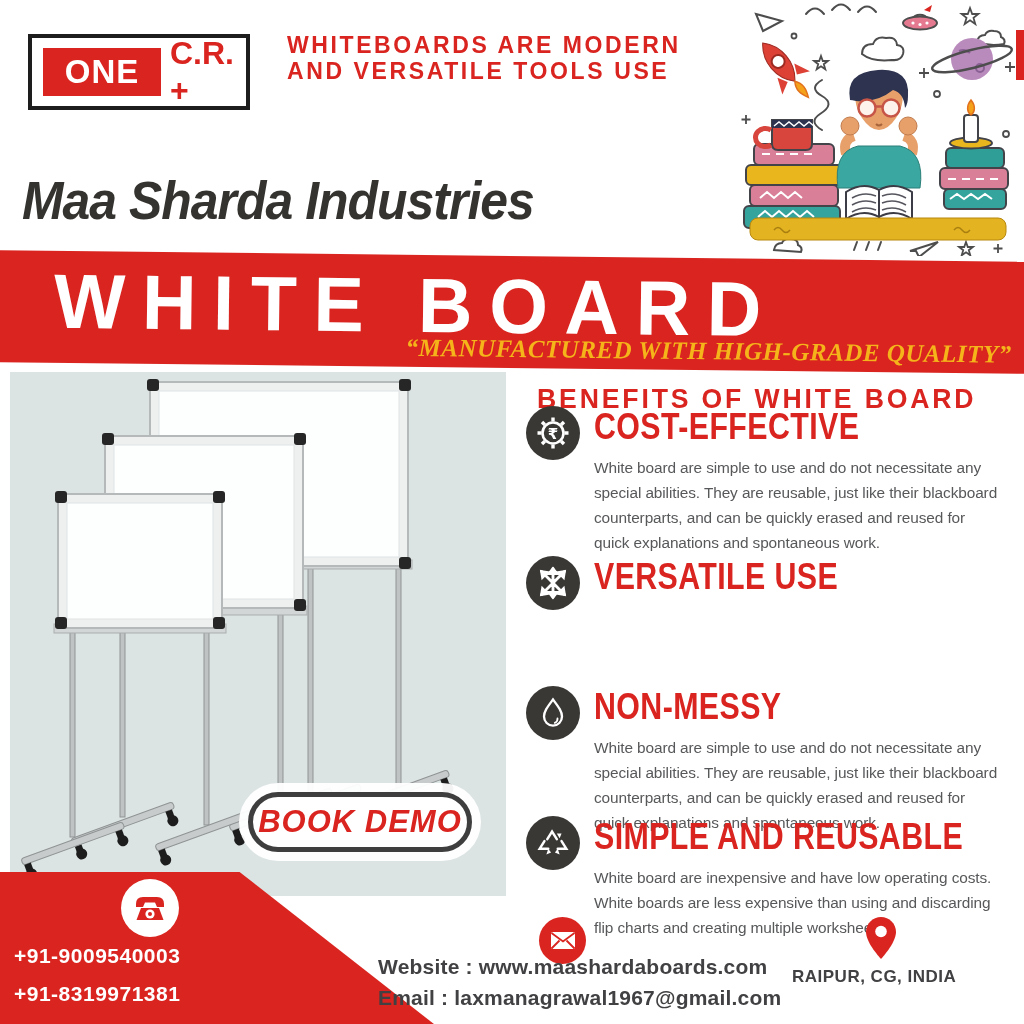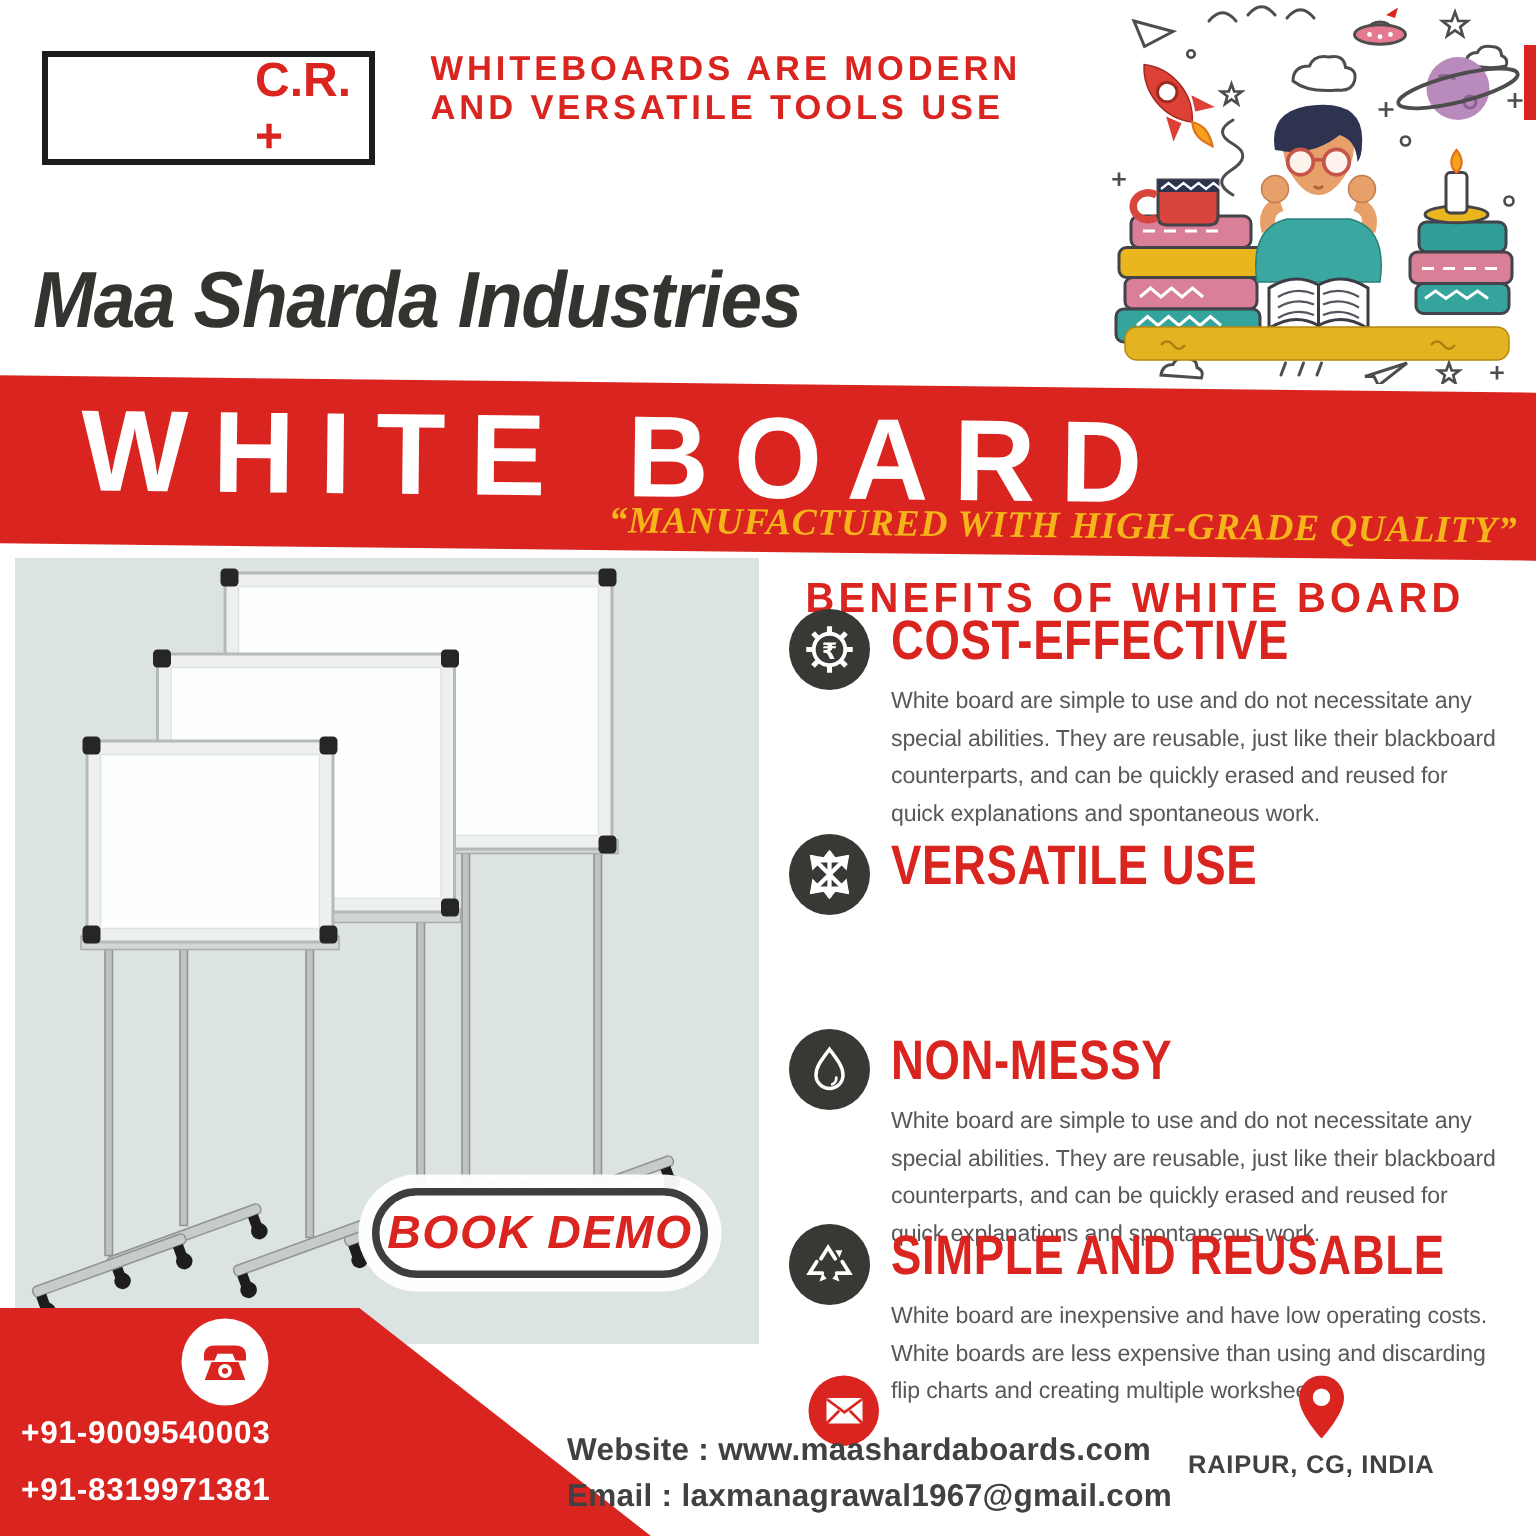--- a/index.html
+++ b/index.html
@@ -67,20 +67,21 @@
   .location{position:absolute;left:792px;top:967px;color:#414143;font-weight:bold;font-size:17px;letter-spacing:.5px;}
 
   .illus{position:absolute;left:734px;top:2px;width:288px;height:254px;}
 </style>
 </head>
 <body>
 
 <div class="page">
 
   <div class="logo">
+    <div class="logo-one">ONE</div>
     <div class="logo-cr">C.R. +</div>
   </div>
 
   <div class="tagline">
     <div>WHITEBOARDS ARE MODERN</div>
     <div>AND VERSATILE TOOLS USE</div>
   </div>
 
   <div class="company">Maa Sharda Industries</div>
 

